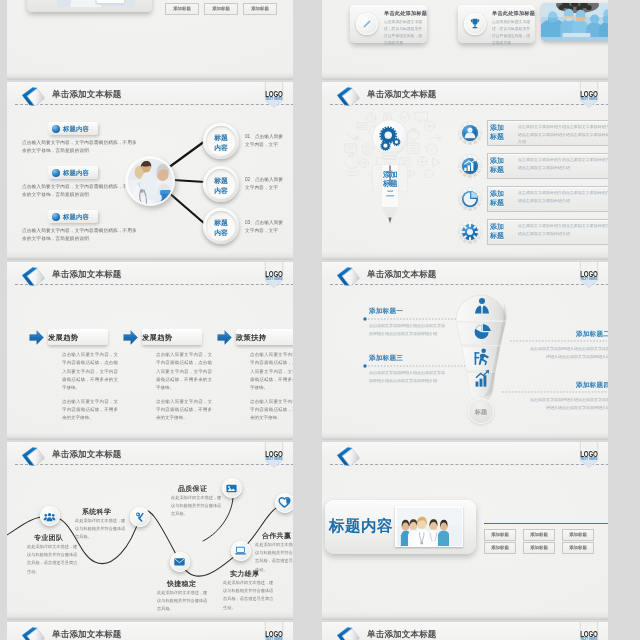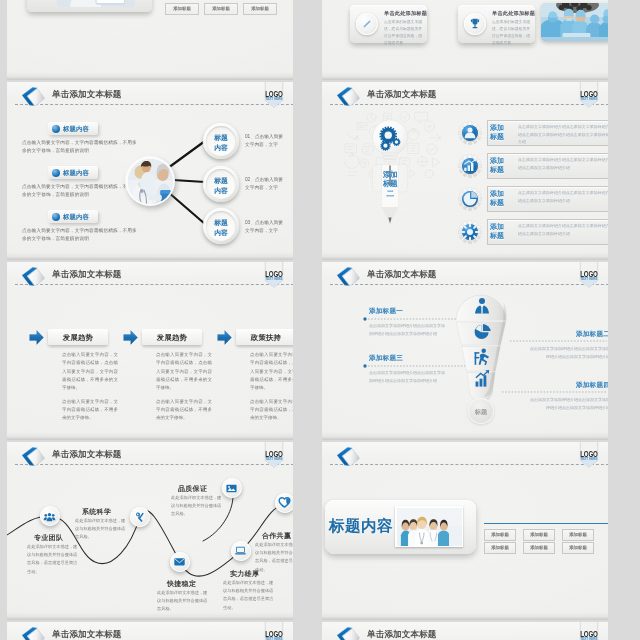--- a/index.html
+++ b/index.html
@@ -65,21 +65,21 @@
      background:linear-gradient(180deg,#f4f4f3,#e9e9e7);
      box-shadow:inset 0 1px 0 rgba(255,255,255,.85);}
   .s2-txt{position:absolute;font-size:3.9px;line-height:1.95;color:#9aa6b1;letter-spacing:.1px;z-index:3;}
   .bulbtxt{position:absolute;font-size:7.6px;line-height:1.22;color:#2d7fbb;font-weight:700;text-align:center;width:17px;word-break:break-all;z-index:4;letter-spacing:-0.5px;}
 
   
   .s3-arrow{position:absolute;width:15px;height:15px;}
   .s3-card{position:absolute;width:60px;height:16px;border-radius:2.5px;
     background:linear-gradient(180deg,#ffffff,#eeeeec);
     box-shadow:0 2px 3px rgba(0,0,0,.2), inset 0 1px 0 #fff;}
-  .s3-card span{position:absolute;left:0;top:4px;width:60px;text-align:center;
+  .s3-card span{position:absolute;left:0;top:4px;width:60px;text-align:left;
     font-size:7.3px;font-weight:700;color:#333333;letter-spacing:.3px;}
   .s3-body{position:absolute;width:56px;font-size:4.5px;line-height:1.85;color:#767676;text-align:justify;}
   .s4-t{position:absolute;font-size:6.6px;color:#2d7fbb;font-weight:700;letter-spacing:.2px;white-space:nowrap;}
   .s4-b{position:absolute;font-size:4.0px;line-height:2.0;color:#9aa6b1;}
   .s4-circ{position:absolute;width:26px;height:26px;border-radius:50%;
     background:radial-gradient(circle at 40% 30%, #f3f3f2, #e2e2e0 70%, #d6d6d4);
     box-shadow:inset 0 0 0 1px rgba(255,255,255,.7), 0 1px 3px rgba(0,0,0,.12);}
   .s4-circ span{position:absolute;left:0;top:9.5px;width:26px;text-align:center;font-size:6.2px;color:#a0a09e;font-weight:700;}
 
   

